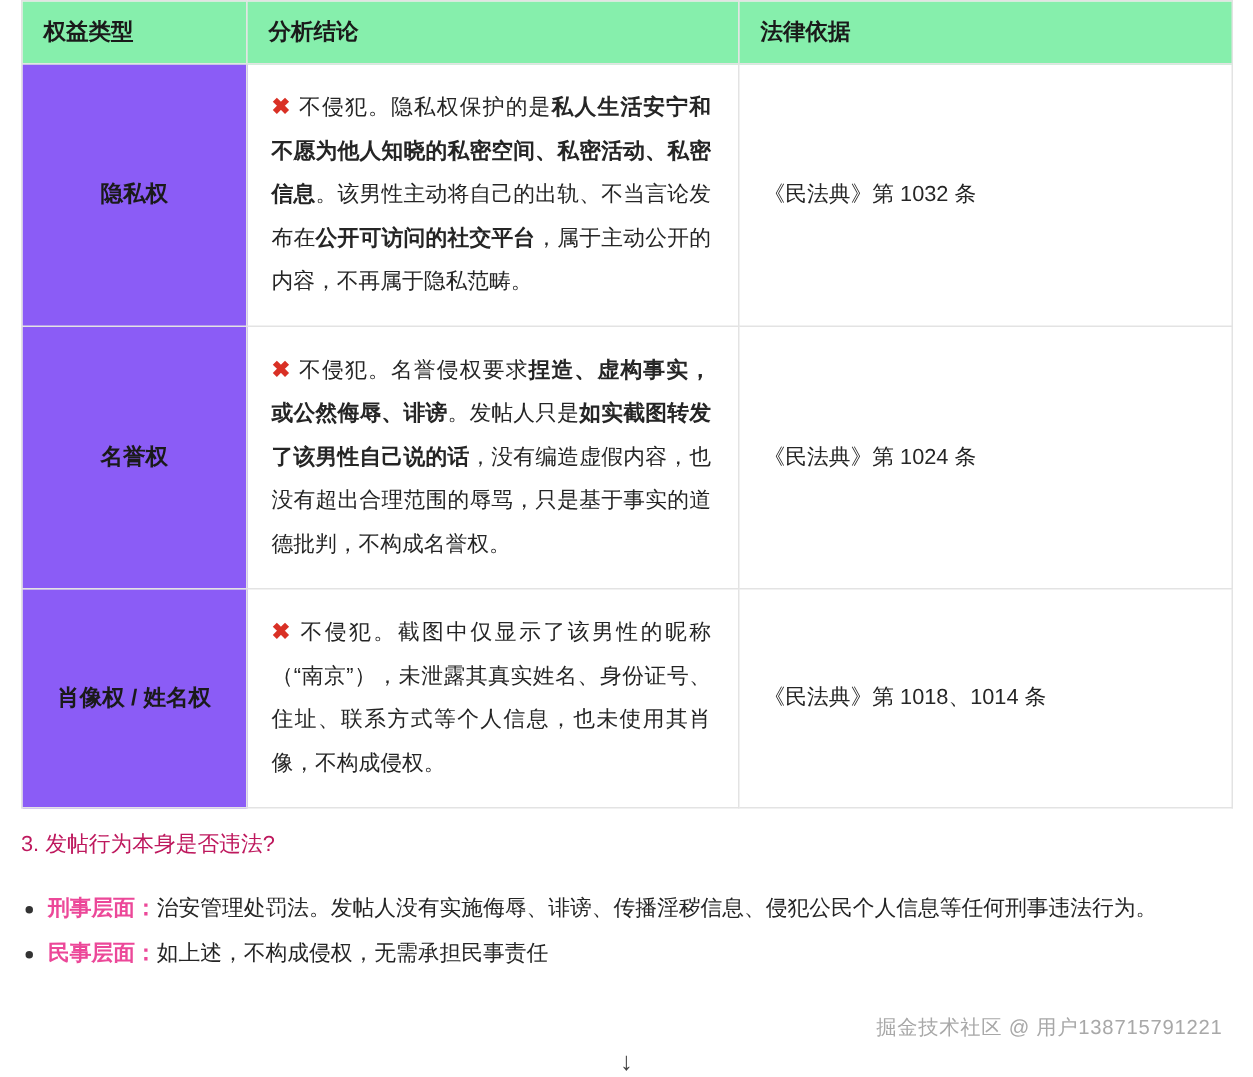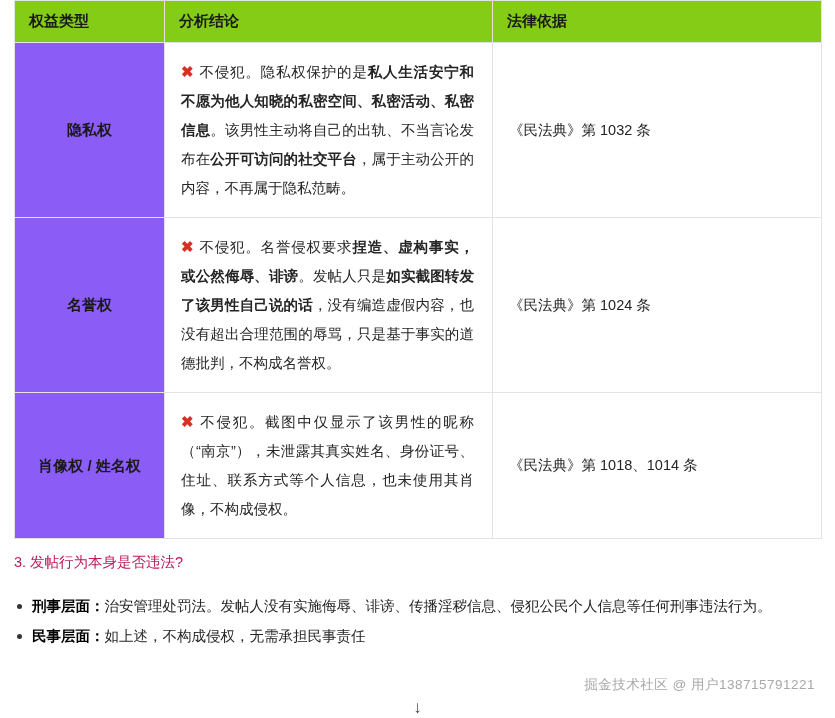--- a/index.html
+++ b/index.html
@@ -27,21 +27,21 @@
     border-collapse: collapse;
     table-layout: fixed;
     margin-top: 0;
   }
   table.analysis th, table.analysis td {
     border: 1px solid #e3e3e3;
     vertical-align: middle;
     box-sizing: border-box;
   }
   table.analysis thead th {
-    background: #84cc16;
+    background: #86efac;
     font-weight: bold;
     font-size: 15px;
     text-align: left;
     padding: 10px 14px;
     height: 42px;
     color: #1a1a1a;
   }
   col.c1 { width: 150px; }
   col.c2 { width: 328px; }
   col.c3 { width: 329px; }
@@ -101,21 +101,21 @@
   ul.bullets li::before {
     content: "";
     position: absolute;
     left: 3px;
     top: 12px;
     width: 5px;
     height: 5px;
     border-radius: 50%;
     background: #333;
   }
-  .lead { font-weight: bold; color: #000000; }
+  .lead { font-weight: bold; color: #ec4899; }
 
   .watermark {
     position: absolute;
     right: 20px;
     bottom: 24px;
     font-size: 13.5px;
     color: #a8a8a8;
     letter-spacing: 0.5px;
     white-space: nowrap;
   }

